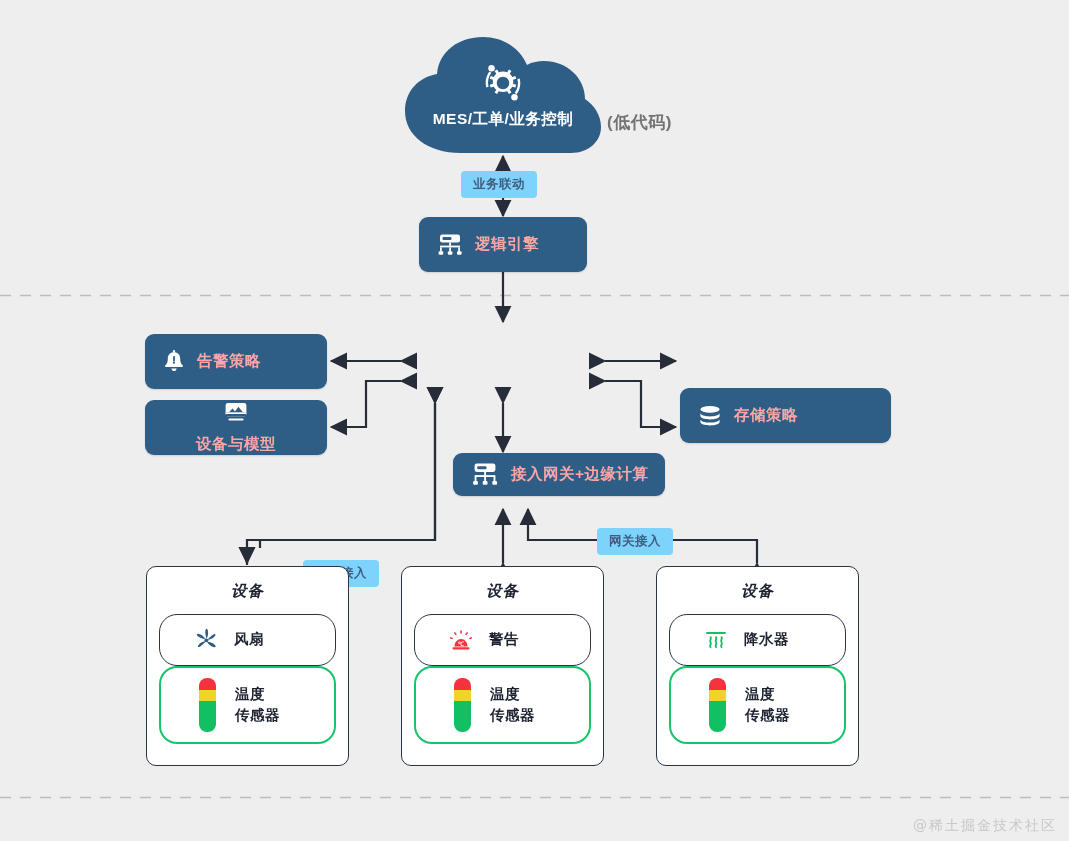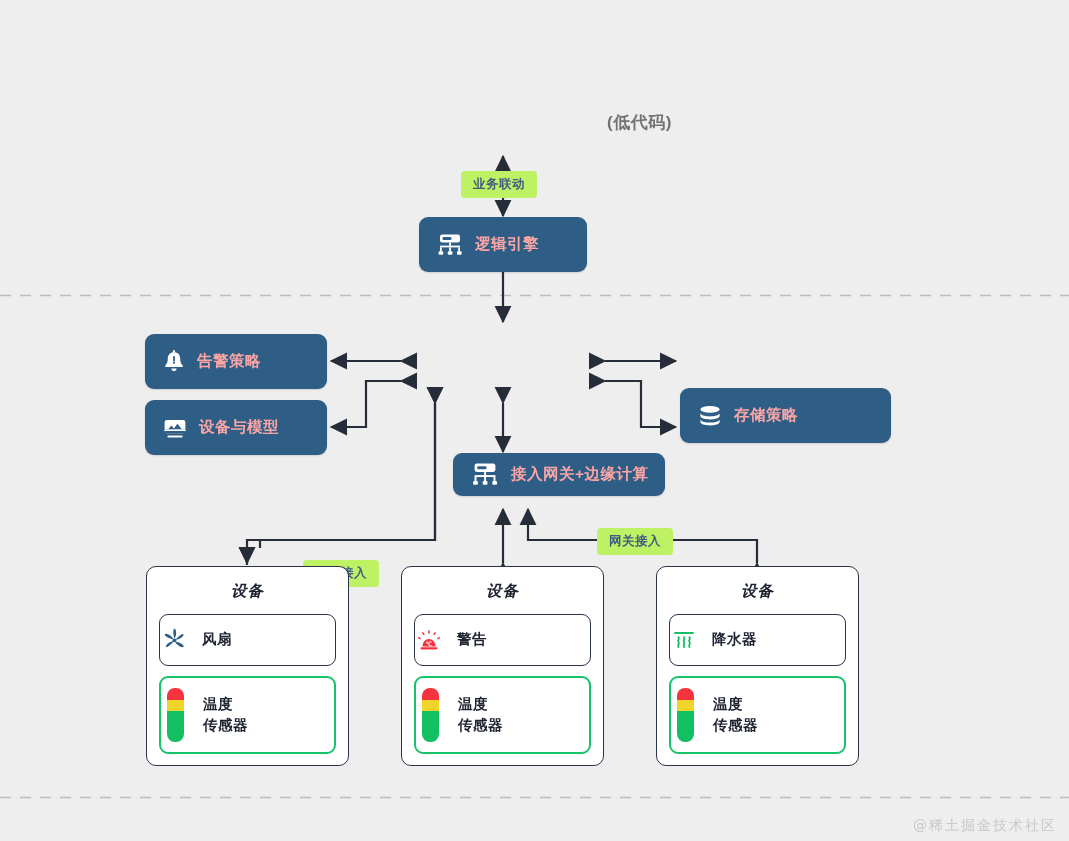--- a/index.html
+++ b/index.html
@@ -41,21 +41,21 @@
   }
   #cloud .cgear{position:absolute;left:81px;top:26px;width:46px;height:44px;}
   #lowcode{
     position:absolute;left:607px;top:111px;
     font-size:17px;font-weight:bold;color:#737373;letter-spacing:.5px;
   }
 
   
   .pill{
     position:absolute;
-    background:#bef264;
+    background:#7dd3fc;
     color:#3f5d80;
     font-size:12.5px;
     font-weight:bold;
     letter-spacing:.5px;
     border-radius:4px;
     padding:5px 12px;
     white-space:nowrap;
     box-sizing:border-box;
   }
 
@@ -74,27 +74,26 @@
     font-weight:bold;
     color:#1d2330;
     letter-spacing:1px;
     padding:4px 0 12px 0;
     font-style:italic;
   }
   .drow{
     box-sizing:border-box;
     background:#fff;
     border:1.5px solid #2b3447;
-    border-radius:9px;
+    border-radius:18px;
     display:flex;
     align-items:center;
     gap:14px;
-    padding:0 0;
+    padding:0 32px;
     height:52px;
-    margin-bottom:10px;
   }
   .drow.tall{height:78px;border:2.2px solid #17c46a;}
   .drow .dlabel{font-size:14.5px;font-weight:bold;color:#1d2330;line-height:1.45;letter-spacing:.5px;}
   .drow .dicon{flex:0 0 auto;display:flex;align-items:center;justify-content:center;width:28px;}
 
   
   .gauge{width:17px;height:54px;border-radius:8px;overflow:hidden;display:flex;flex-direction:column;}
   .gauge i{display:block;width:100%;}
   .gauge .g1{height:22%;background:#f5333f;}
   .gauge .g2{height:20%;background:#f2d32a;}
@@ -142,20 +141,50 @@
     <path d="M247,565 L247,548 L247,548" fill="none" stroke="#262d38" stroke-width="2.2"></path>
     <path d="M435,403 L435,540 L260,540 L260,548" fill="none" stroke="#262d38" stroke-width="2.2" marker-start="url(#ah)"></path>
     <path d="M247,548 L247,563" fill="none" stroke="#262d38" stroke-width="2.2" marker-end="url(#ah)"></path>
     <path d="M435,403 L435,540 L247,540 L247,563" fill="none" stroke="#262d38" stroke-width="2.2" marker-start="url(#ah)" marker-end="url(#ah)"></path>
 
     <line x1="503" y1="563" x2="503" y2="509" stroke="#262d38" stroke-width="2.2" marker-start="url(#ah)" marker-end="url(#ah)"></line>
 
     <path d="M757,563 L757,540 L528,540 L528,509" fill="none" stroke="#262d38" stroke-width="2.2" marker-start="url(#ah)" marker-end="url(#ah)"></path>
   </svg>
 
+  <div id="cloud">
+    <svg width="208" height="120" viewBox="0 0 208 120">
+      <path fill="#2e5d85" d="
+        M62,118
+        C28,118 6,100 6,76
+        C6,56 20,42 38,39
+        C40,16 60,2 84,2
+        C104,2 121,13 128,30
+        C133,27 139,26 145,26
+        C168,26 186,43 186,64
+        C195,70 202,80 202,92
+        C202,107 189,118 172,118
+        Z"></path>
+    </svg>
+    <svg class="cgear" viewBox="0 0 48 46">
+      <g fill="#ffffff">
+        <path d="M24,11 c1.6,0 3.1,0.3 4.4,0.8 l1.8,-3 2.6,1.6 -1.8,3 c1.1,0.9 2,2 2.6,3.2 l3.3,-1 0.9,3 -3.3,1
+                 c0.1,0.7 0.2,1.4 0.2,2.1 0,0.7 -0.1,1.4 -0.2,2.1 l3.3,1 -0.9,3 -3.3,-1 c-0.6,1.2 -1.5,2.3 -2.6,3.2
+                 l1.8,3 -2.6,1.6 -1.8,-3 c-1.4,0.5 -2.8,0.8 -4.4,0.8 -1.6,0 -3.1,-0.3 -4.4,-0.8 l-1.8,3 -2.6,-1.6 1.8,-3
+                 c-1.1,-0.9 -2,-2 -2.6,-3.2 l-3.3,1 -0.9,-3 3.3,-1 c-0.1,-0.7 -0.2,-1.4 -0.2,-2.1 0,-0.7 0.1,-1.4 0.2,-2.1
+                 l-3.3,-1 0.9,-3 3.3,1 c0.6,-1.2 1.5,-2.3 2.6,-3.2 l-1.8,-3 2.6,-1.6 1.8,3 c1.4,-0.5 2.8,-0.8 4.4,-0.8 z
+                 M24,16.5 c-3.6,0 -6.5,2.9 -6.5,6.5 0,3.6 2.9,6.5 6.5,6.5 3.6,0 6.5,-2.9 6.5,-6.5 0,-3.6 -2.9,-6.5 -6.5,-6.5 z"></path>
+        <circle cx="12" cy="7.5" r="3.4"></circle>
+        <circle cx="36" cy="38" r="3.4"></circle>
+        <path d="M9.8,11 C6.2,16 5,22 6.6,27.6 l2.3,-0.7 C7.6,22 8.6,16.7 11.7,12.4 z"></path>
+        <path d="M38.2,34.8 C41.8,29.8 43,23.8 41.4,18.2 l-2.3,0.7 c1.3,4.9 0.3,10.2 -2.8,14.5 z"></path>
+      </g>
+    </svg>
+    <div class="ctext">MES/工单/业务控制</div>
+  </div>
   <div id="lowcode">(低代码)</div>
 
   <div class="pill" style="left:461px;top:171px;">业务联动</div>
   <div class="pill" style="left:303px;top:560px;">直联接入</div>
   <div class="pill" style="left:597px;top:528px;">网关接入</div>
 
   <div class="node" id="n-logic" style="left:419px;top:217px;width:168px;height:55px;">
     <span class="ic">
       <svg width="26" height="24" viewBox="0 0 26 24">
         <g fill="#ffffff">
@@ -184,21 +213,21 @@
           <rect x="9.9" y="0" width="2.2" height="2.6" rx="1.1"></rect>
           <path d="M8.4,18.4 h5.2 c-0.2,1.6 -1.3,2.6 -2.6,2.6 -1.3,0 -2.4,-1 -2.6,-2.6 z"></path>
           <rect x="10.1" y="6.2" width="1.8" height="5" fill="#2e5d85"></rect>
           <circle cx="11" cy="12.7" r="1.1" fill="#2e5d85"></circle>
         </g>
       </svg>
     </span>
     <span class="lbl">告警策略</span>
   </div>
 
-  <div class="node" style="left:145px;top:400px;width:182px;height:55px;">
+  <div class="node" style="left:145px;top:400px;width:182px;height:55px;flex-direction:column;">
     <span class="ic">
       <svg width="24" height="22" viewBox="0 0 24 22">
         <g fill="#ffffff">
           <rect x="1.6" y="3" width="20.8" height="13.6" rx="2.4"></rect>
           <path d="M5,12.6 l3.4,-4 2.6,2.8 3.4,-4.6 4.6,5.8 z" fill="#2e5d85"></path>
           <rect x="1.6" y="12.4" width="20.8" height="4.2" fill="#2e5d85"></rect>
           <rect x="1.6" y="12.4" width="20.8" height="1.6" fill="#ffffff"></rect>
           <rect x="4.4" y="18.4" width="15.2" height="2.2" rx="1.1"></rect>
         </g>
       </svg>

